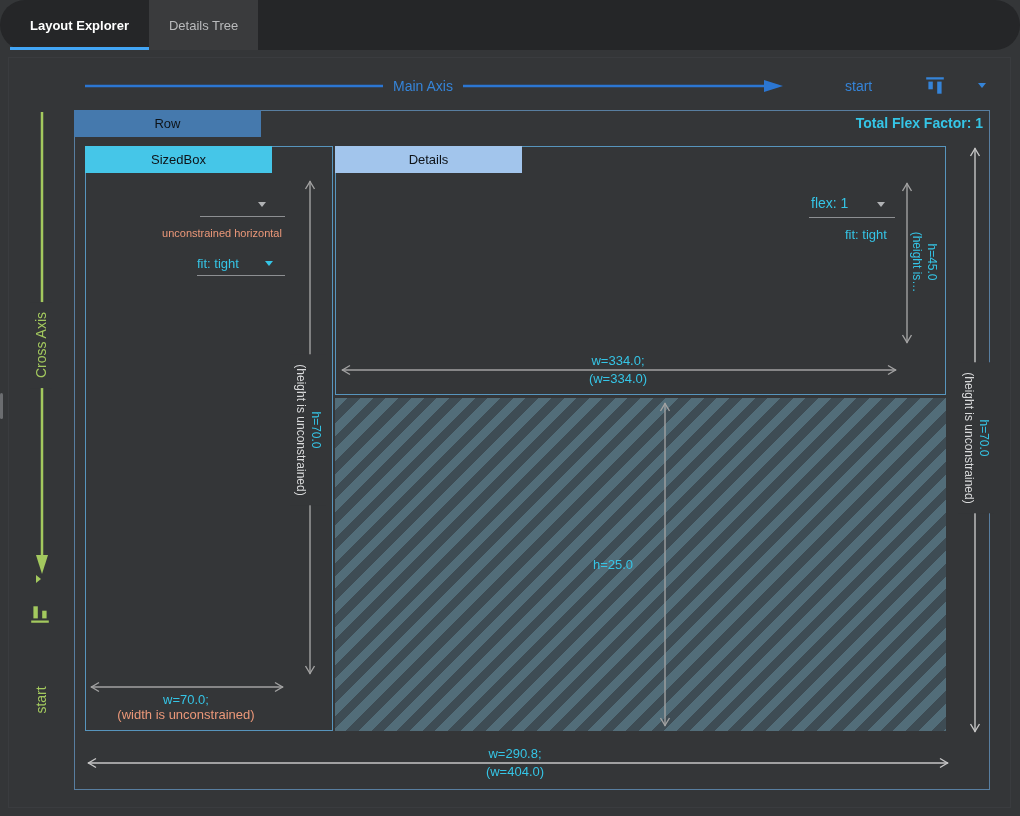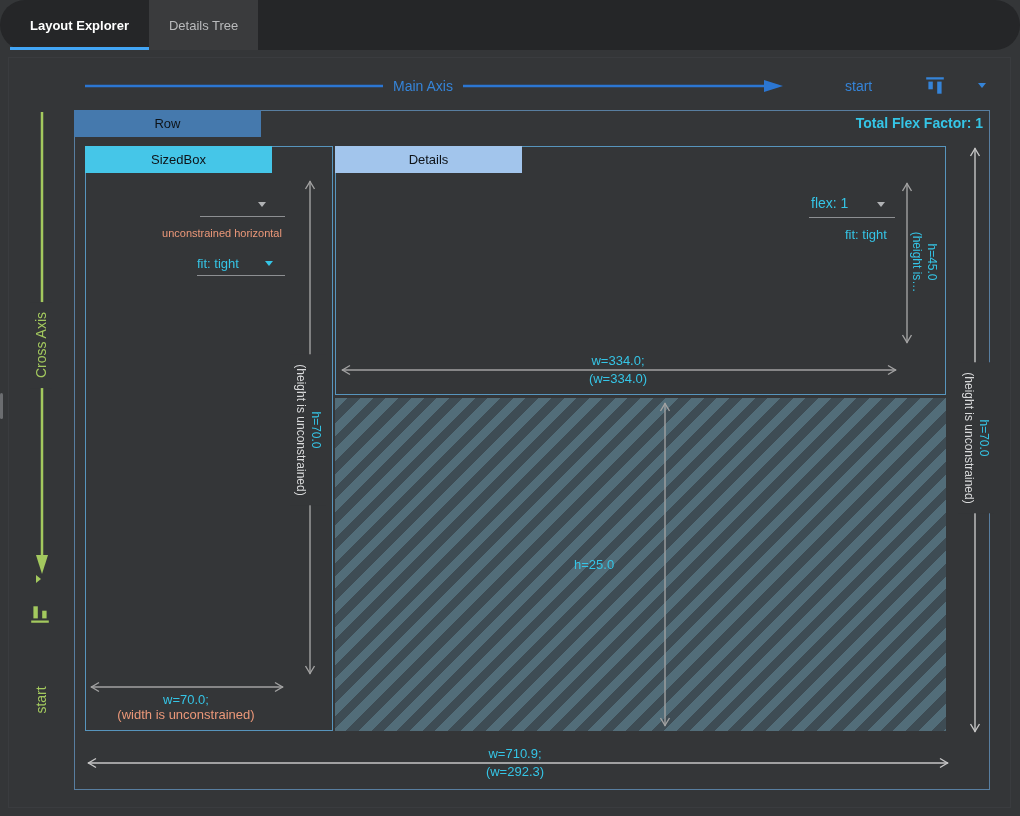--- a/index.html
+++ b/index.html
@@ -201,29 +201,29 @@
         <div class="cyan">h=45.0</div>
         <div class="cyan">(height is…</div>
       </div>
     </div>
 
     <svg class="arrow" style="left:584px;top:289px" width="12" height="329">
       <line x1="6" y1="3" x2="6" y2="326" stroke="var(--gray-arrow)" stroke-width="1.4"></line>
       <path d="M1.5,11 L6,3.5 L10.5,11" fill="none" stroke="var(--gray-arrow)" stroke-width="1.4"></path>
       <path d="M1.5,318 L6,325.5 L10.5,318" fill="none" stroke="var(--gray-arrow)" stroke-width="1.4"></path>
     </svg>
-    <div class="dimtext cyan" style="left:499px;top:447px;width:78px;text-align:left">h=25.0</div>
+    <div class="dimtext cyan" style="left:499px;top:447px;width:78px;text-align:center">h=25.0</div>
 
     <svg class="arrow" style="left:10px;top:646px" width="866" height="12">
       <line x1="3" y1="6" x2="863" y2="6" stroke="var(--light-arrow)" stroke-width="1.4"></line>
       <path d="M11,1.5 L3.5,6 L11,10.5" fill="none" stroke="var(--light-arrow)" stroke-width="1.4"></path>
       <path d="M855,1.5 L862.5,6 L855,10.5" fill="none" stroke="var(--light-arrow)" stroke-width="1.4"></path>
     </svg>
-    <div class="dimtext cyan" style="left:340px;top:636px;width:200px">w=710.9;</div>
-    <div class="dimtext cyan" style="left:340px;top:654px;width:200px">(w=292.3)</div>
+    <div class="dimtext cyan" style="left:340px;top:636px;width:200px">w=290.8;</div>
+    <div class="dimtext cyan" style="left:340px;top:654px;width:200px">(w=404.0)</div>
 
     <svg class="arrow" style="left:894px;top:34px" width="12" height="590">
       <line x1="6" y1="3" x2="6" y2="587" stroke="var(--light-arrow)" stroke-width="1.4"></line>
       <path d="M1.5,11 L6,3.5 L10.5,11" fill="none" stroke="var(--light-arrow)" stroke-width="1.4"></path>
       <path d="M1.5,579 L6,586.5 L10.5,579" fill="none" stroke="var(--light-arrow)" stroke-width="1.4"></path>
     </svg>
     <div class="vanchor" style="left:901px;top:327px">
       <div class="vtext bgcut">
         <div class="cyan">h=70.0</div>
         <div class="whiteish">(height is unconstrained)</div>

